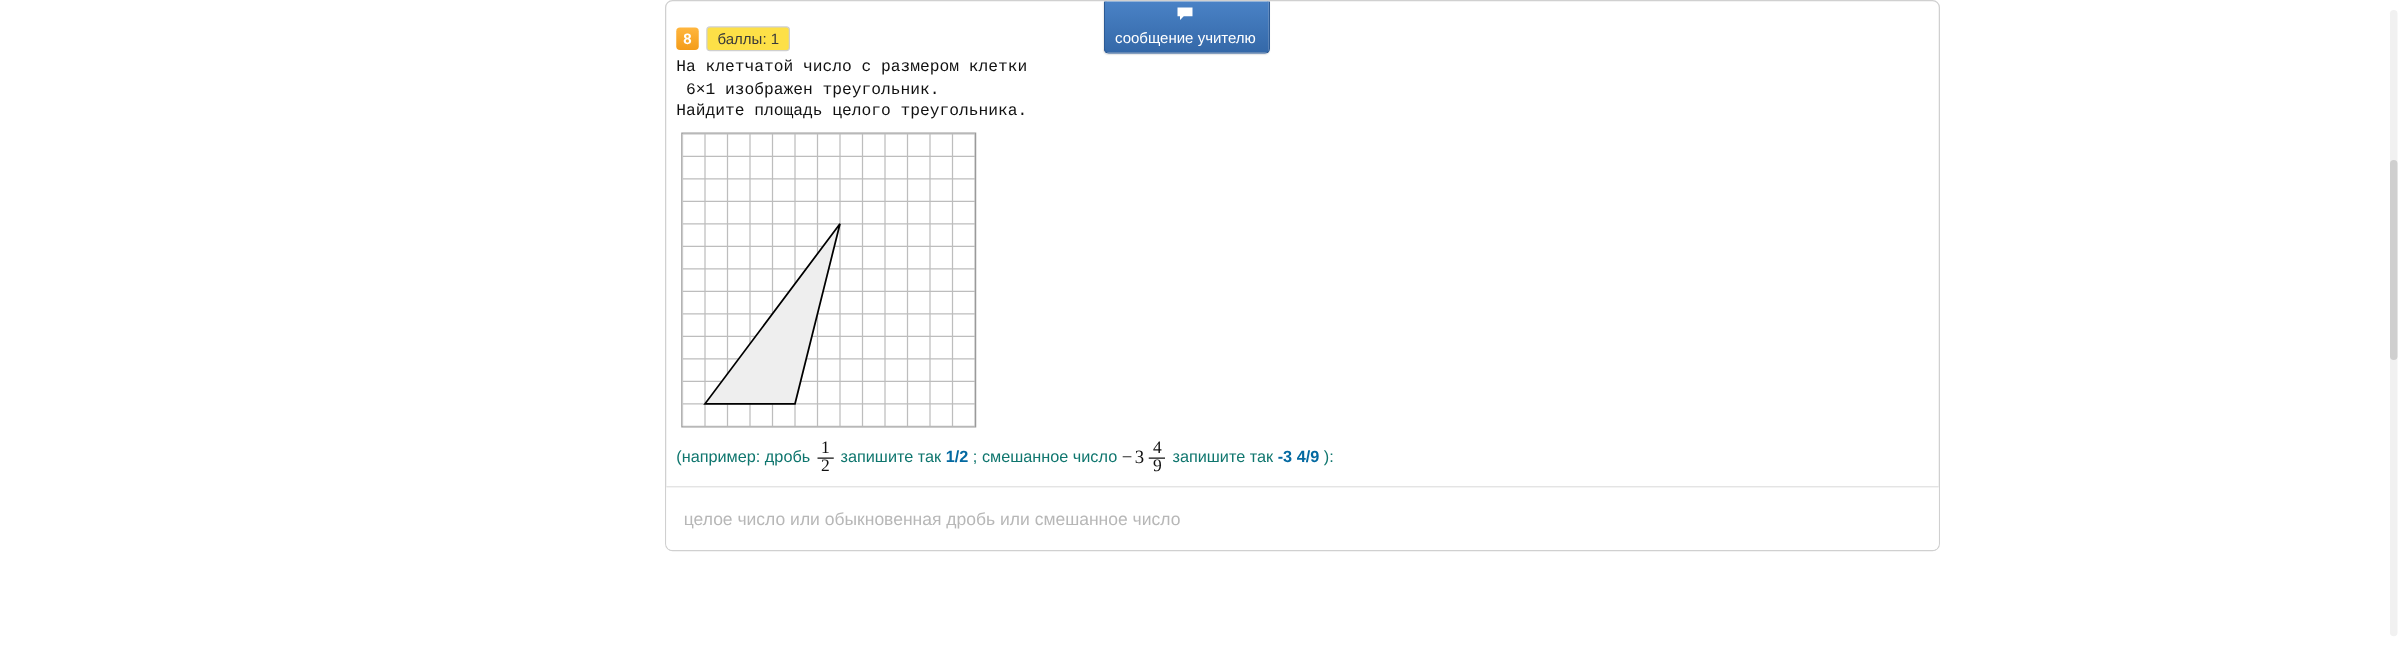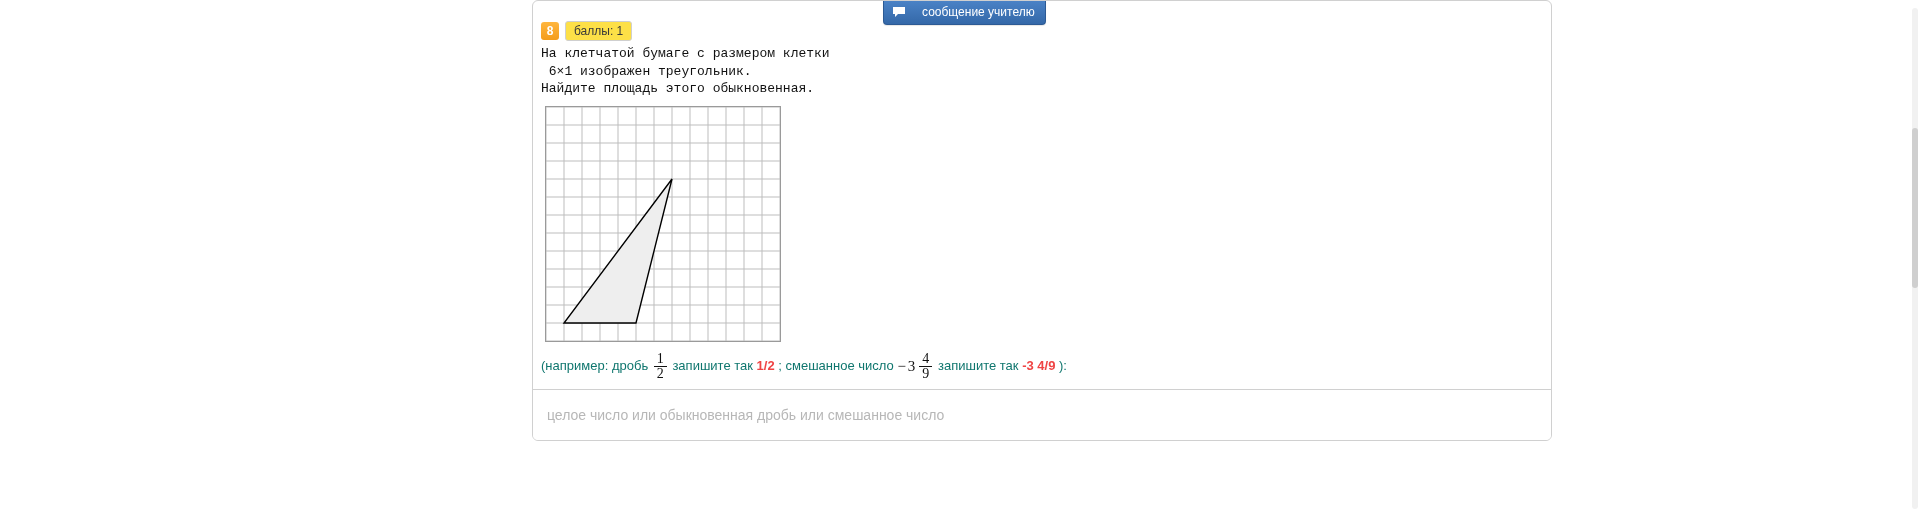--- a/index.html
+++ b/index.html
@@ -34,25 +34,26 @@
     top: 0;
     left: 350px;
     background: #3b74b5;
     background: linear-gradient(#4a82c6, #3468a8);
     color: #fff;
     font-size: 12px;
     padding: 4px 10px 5px 8px;
     border-radius: 0 0 4px 4px;
     display: flex;
     align-items: center;
-    gap: 16px;
+    gap: 6px;
     cursor: pointer;
     border: 1px solid #2c5a94;
     border-top: none;
     box-shadow: 0 1px 1px rgba(0,0,0,.1);
+    flex-direction: column;
   }
   .msg-btn svg { flex: 0 0 auto; }
 
   .badge-row {
     display: flex;
     align-items: center;
     gap: 6px;
     padding: 0 8px;
     margin-top: 10px;
   }
@@ -93,21 +94,21 @@
     display: inline-block;
     line-height: 0;
   }
 
   .hint {
     color: #7a6a3a;
     font-size: 13px;
     padding: 6px 8px 0 8px;
     line-height: 1.6;
   }
-  .hint .bold { font-weight: bold; color: #ef4444; }
+  .hint .bold { font-weight: bold; color: #0369a1; }
   .hint .black { color: #0f766e; }
   .frac {
     display: inline-flex;
     flex-direction: column;
     align-items: center;
     vertical-align: middle;
     font-family: "Times New Roman", serif;
     line-height: 1;
     margin: 0 2px;
     color: #111;
@@ -164,23 +165,23 @@
         <path d="M1 1 h12 v7 h-7 l-3 3 v-3 h-2 z" fill="#fff"></path>
       </svg>
       <span>сообщение  учителю</span>
     </div>
 
     <div class="badge-row">
       <div class="num-badge">8</div>
       <div class="points-pill">баллы: 1</div>
     </div>
 
-    <div class="problem-text"><span>На клетчатой бумаге с размером клетки</span>
+    <div class="problem-text"><span>На клетчатой число с размером клетки</span>
 <span> 6×1 изображен треугольник.</span>
-<span>Найдите площадь этого обыкновенная.</span></div>
+<span>Найдите площадь целого треугольника.</span></div>
 
     <div class="grid-figure">
       <svg id="grid-svg" width="234" height="234">
           <rect x="0" y="0" width="234" height="234" fill="#ffffff"></rect>
           <line x1="0" x2="0" y1="0" y2="234" stroke="#bdbdbd" stroke-width="1"></line>
           <line x1="18" x2="18" y1="0" y2="234" stroke="#bdbdbd" stroke-width="1"></line>
           <line x1="36" x2="36" y1="0" y2="234" stroke="#bdbdbd" stroke-width="1"></line>
           <line x1="54" x2="54" y1="0" y2="234" stroke="#bdbdbd" stroke-width="1"></line>
           <line x1="72" x2="72" y1="0" y2="234" stroke="#bdbdbd" stroke-width="1"></line>
           <line x1="90" x2="90" y1="0" y2="234" stroke="#bdbdbd" stroke-width="1"></line>

